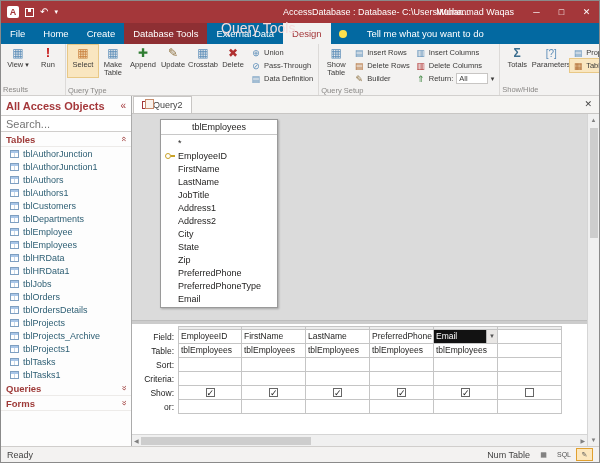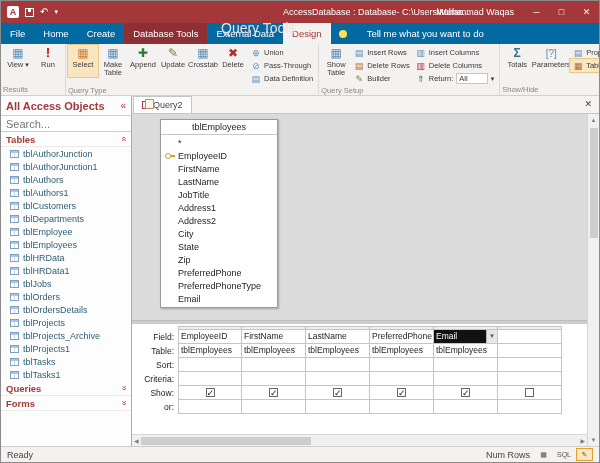--- a/index.html
+++ b/index.html
@@ -539,21 +539,21 @@
           <span class="vthumb"></span>
           <span class="sarrow">▼</span>
         </div>
       </div>
     </div>
   </div>
 
   <div class="statusbar">
     <span>Ready</span>
     <div class="sb-right">
-      <span>Num Rows</span>
+      <span>Num Table</span>
       <span style="display:flex;gap:2px">
           <span class="view-ic">▦</span>
           <span class="view-ic">SQL</span>
           <span class="view-ic active">✎</span>
         </span>
     </div>
   </div>
 </div>
 
 </body></html>

